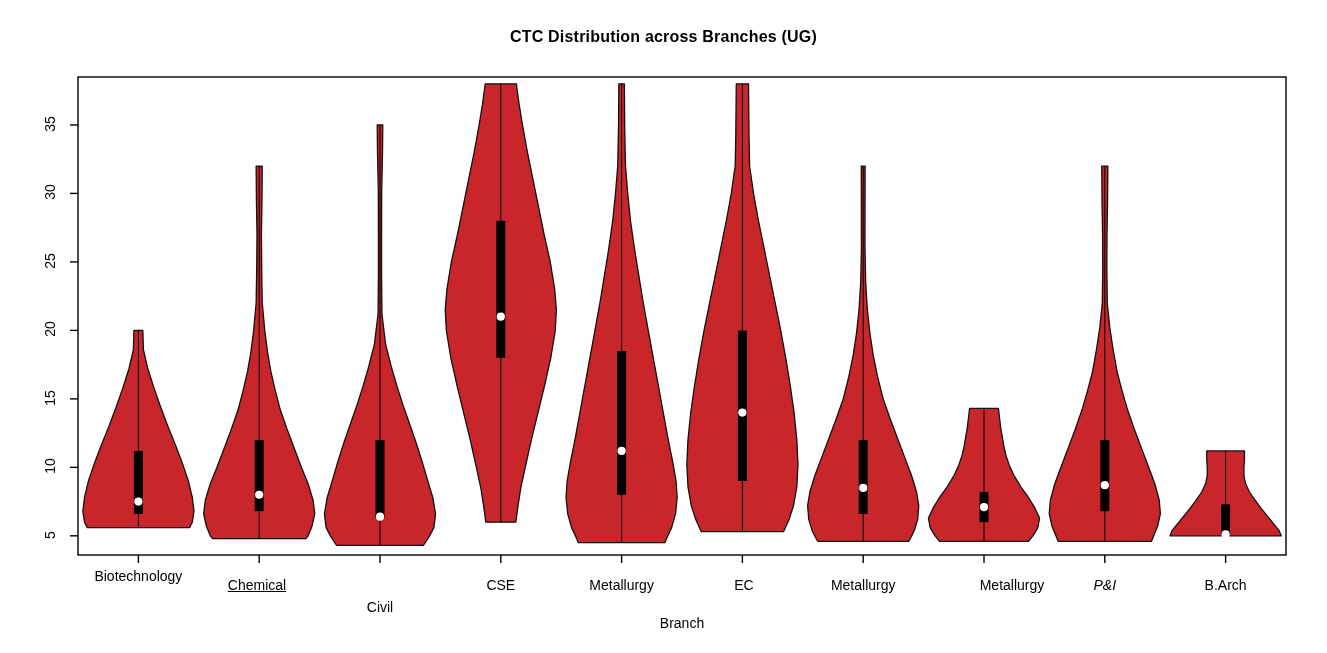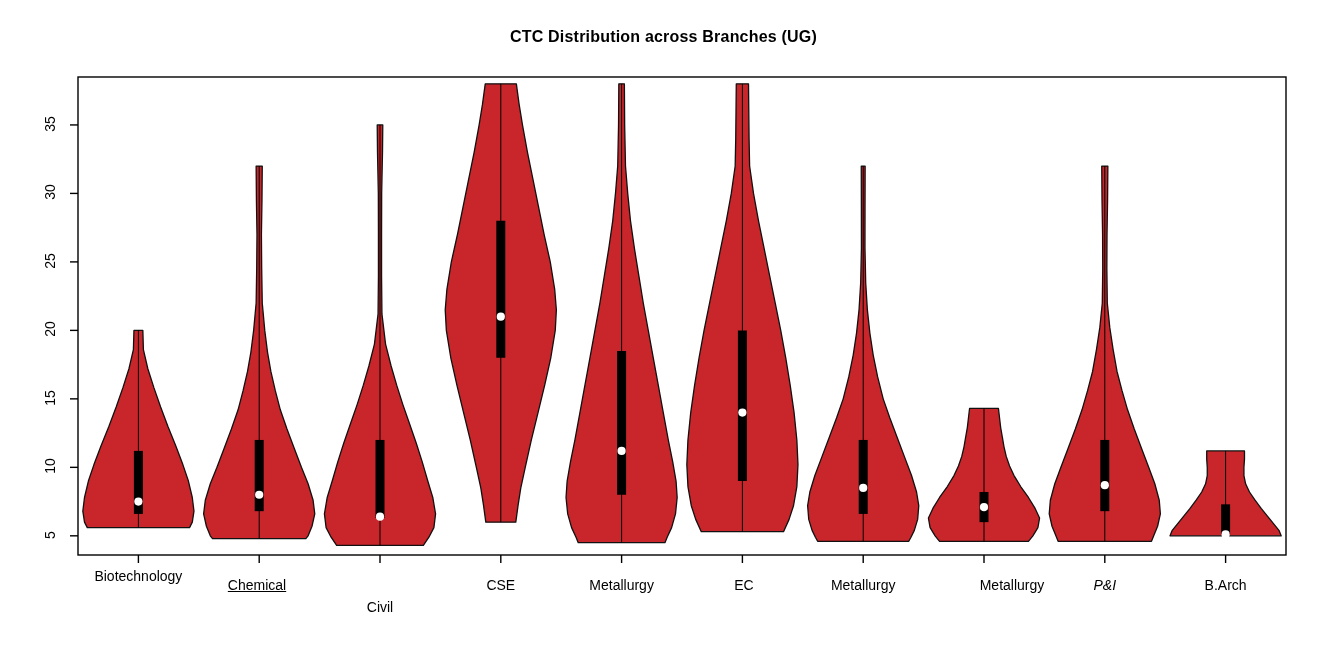--- a/index.html
+++ b/index.html
@@ -59,20 +59,21 @@
   }
   svg { display: block; }
 </style>
 </head>
 <body>
 
 <div id="figure">
 
   <div id="chart-title">CTC Distribution across Branches (UG)</div>
 
+  <div id="x-axis-title">Branch</div>
 
   <svg id="plot-svg" width="1327" height="653">
     <g id="violins-group">
         <g>
           <path d="M142.85,330.38 L143.40,349.56 L147.85,368.73 L153.96,387.91 L160.63,407.08 L167.85,426.26 L175.63,445.43 L182.85,464.60 L188.41,481.04 L192.30,497.48 L193.97,511.17 L192.30,522.13 L189.52,527.61 L87.28,527.61 L84.50,522.13 L82.83,511.17 L84.50,497.48 L88.39,481.04 L93.95,464.60 L101.17,445.43 L108.95,426.26 L116.17,407.08 L122.84,387.91 L128.95,368.73 L133.40,349.56 L133.95,330.38 Z" fill="#c8262b" stroke="#111111" stroke-width="1.3" stroke-linejoin="round"></path>
           <line x1="138.4" x2="138.4" y1="330.3810888252149" y2="527.6074498567335" stroke="#000000" stroke-width="1"></line>
           <line x1="138.4" x2="138.4" y1="450.9083094555874" y2="513.9111747851002" stroke="#000000" stroke-width="9"></line>
           <circle cx="138.4" cy="501.5845272206304" r="4.1" fill="#ffffff"></circle>
         </g>
         <g>

